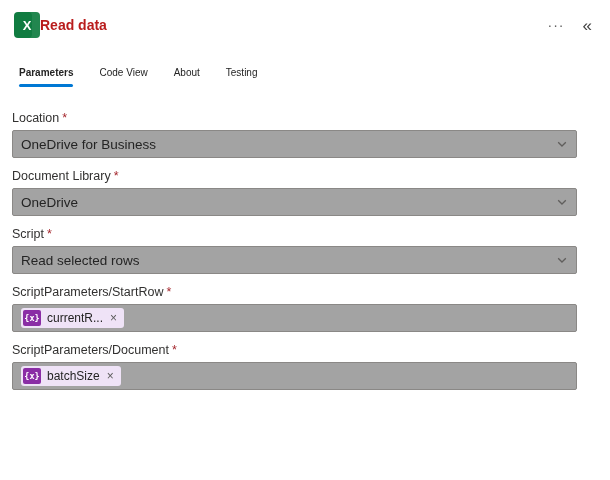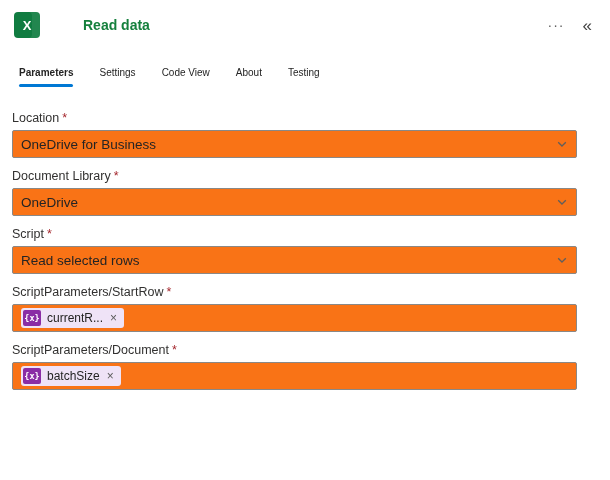--- a/index.html
+++ b/index.html
@@ -16,42 +16,42 @@
   
   .header { display: flex; align-items: center; padding: 12px 16px 8px 14px; }
   .app-icon {
     width: 26px; height: 26px; border-radius: 4px;
     background: #107C41; color: #ffffff;
     font-weight: 700; font-size: 13px;
     display: flex; align-items: center; justify-content: center;
     flex: 0 0 auto;
     box-shadow: inset -8px 0 0 rgba(255,255,255,0.08);
   }
-  .title { font-size: 14px; font-weight: 700; margin-left: 11px; color: #15803d; padding-left: 32px; }
+  .title { font-size: 14px; font-weight: 700; color: #b91c1c; }
   .header-actions { margin-left: auto; display: flex; align-items: center; gap: 14px; }
   .more-btn { color: #616161; font-size: 14px; letter-spacing: 1px; cursor: pointer; line-height: 1; padding: 2px; }
   .collapse-btn { color: #424242; font-size: 17px; cursor: pointer; line-height: 1; padding: 2px; font-weight: 400; }
 
   
   .tabs { display: flex; padding: 0 6px; margin-top: 14px; }
   .tab { position: relative; padding: 7px 10px 9px; margin: 0 3px; font-size: 10px; color: #242424; cursor: pointer; white-space: nowrap; }
   .tab.active { font-weight: 700; }
   .tab.active::after {
     content: ""; position: absolute; left: 10px; right: 10px; bottom: 0;
     height: 3px; border-radius: 2px; background: #0078d4;
   }
 
   
   .fields { padding: 24px 33px 0 12px; }
   .field { margin-bottom: 11px; }
   .field-label { font-size: 12.5px; color: #323130; margin-bottom: 5px; }
   .req { color: #A4262C; margin-left: 3px; font-weight: 400; }
   .control {
     height: 28px; border: 1px solid #8A8886; border-radius: 2px;
-    background: #f97316; display: flex; align-items: center;
+    background: #a3a3a3; display: flex; align-items: center;
     padding: 0 8px; font-size: 13.5px; color: #242424; cursor: pointer;
   }
   .control .value { flex: 1 1 auto; white-space: nowrap; overflow: hidden; text-overflow: ellipsis; }
   .chevron { flex: 0 0 auto; margin-left: 8px; display: flex; align-items: center; }
   .picker-btn { flex: 0 0 auto; margin-left: 8px; display: flex; align-items: center; cursor: pointer; padding: 1px; }
 
   
   .chip {
     display: inline-flex; align-items: center;
     background: #EFE3F7; border-radius: 3px;
@@ -80,21 +80,20 @@
     </div>
     <div class="title">Read data</div>
     <div class="header-actions">
       <div class="more-btn">···</div>
       <div class="collapse-btn">«</div>
     </div>
   </div>
 
   <div class="tabs">
     <div class="tab active">Parameters</div>
-    <div class="tab">Settings</div>
     <div class="tab">Code View</div>
     <div class="tab">About</div>
     <div class="tab">Testing</div>
   </div>
 
   <div class="fields">
 
     <div class="field">
       <div class="field-label">
         <span>Location</span><span class="req">*</span>

